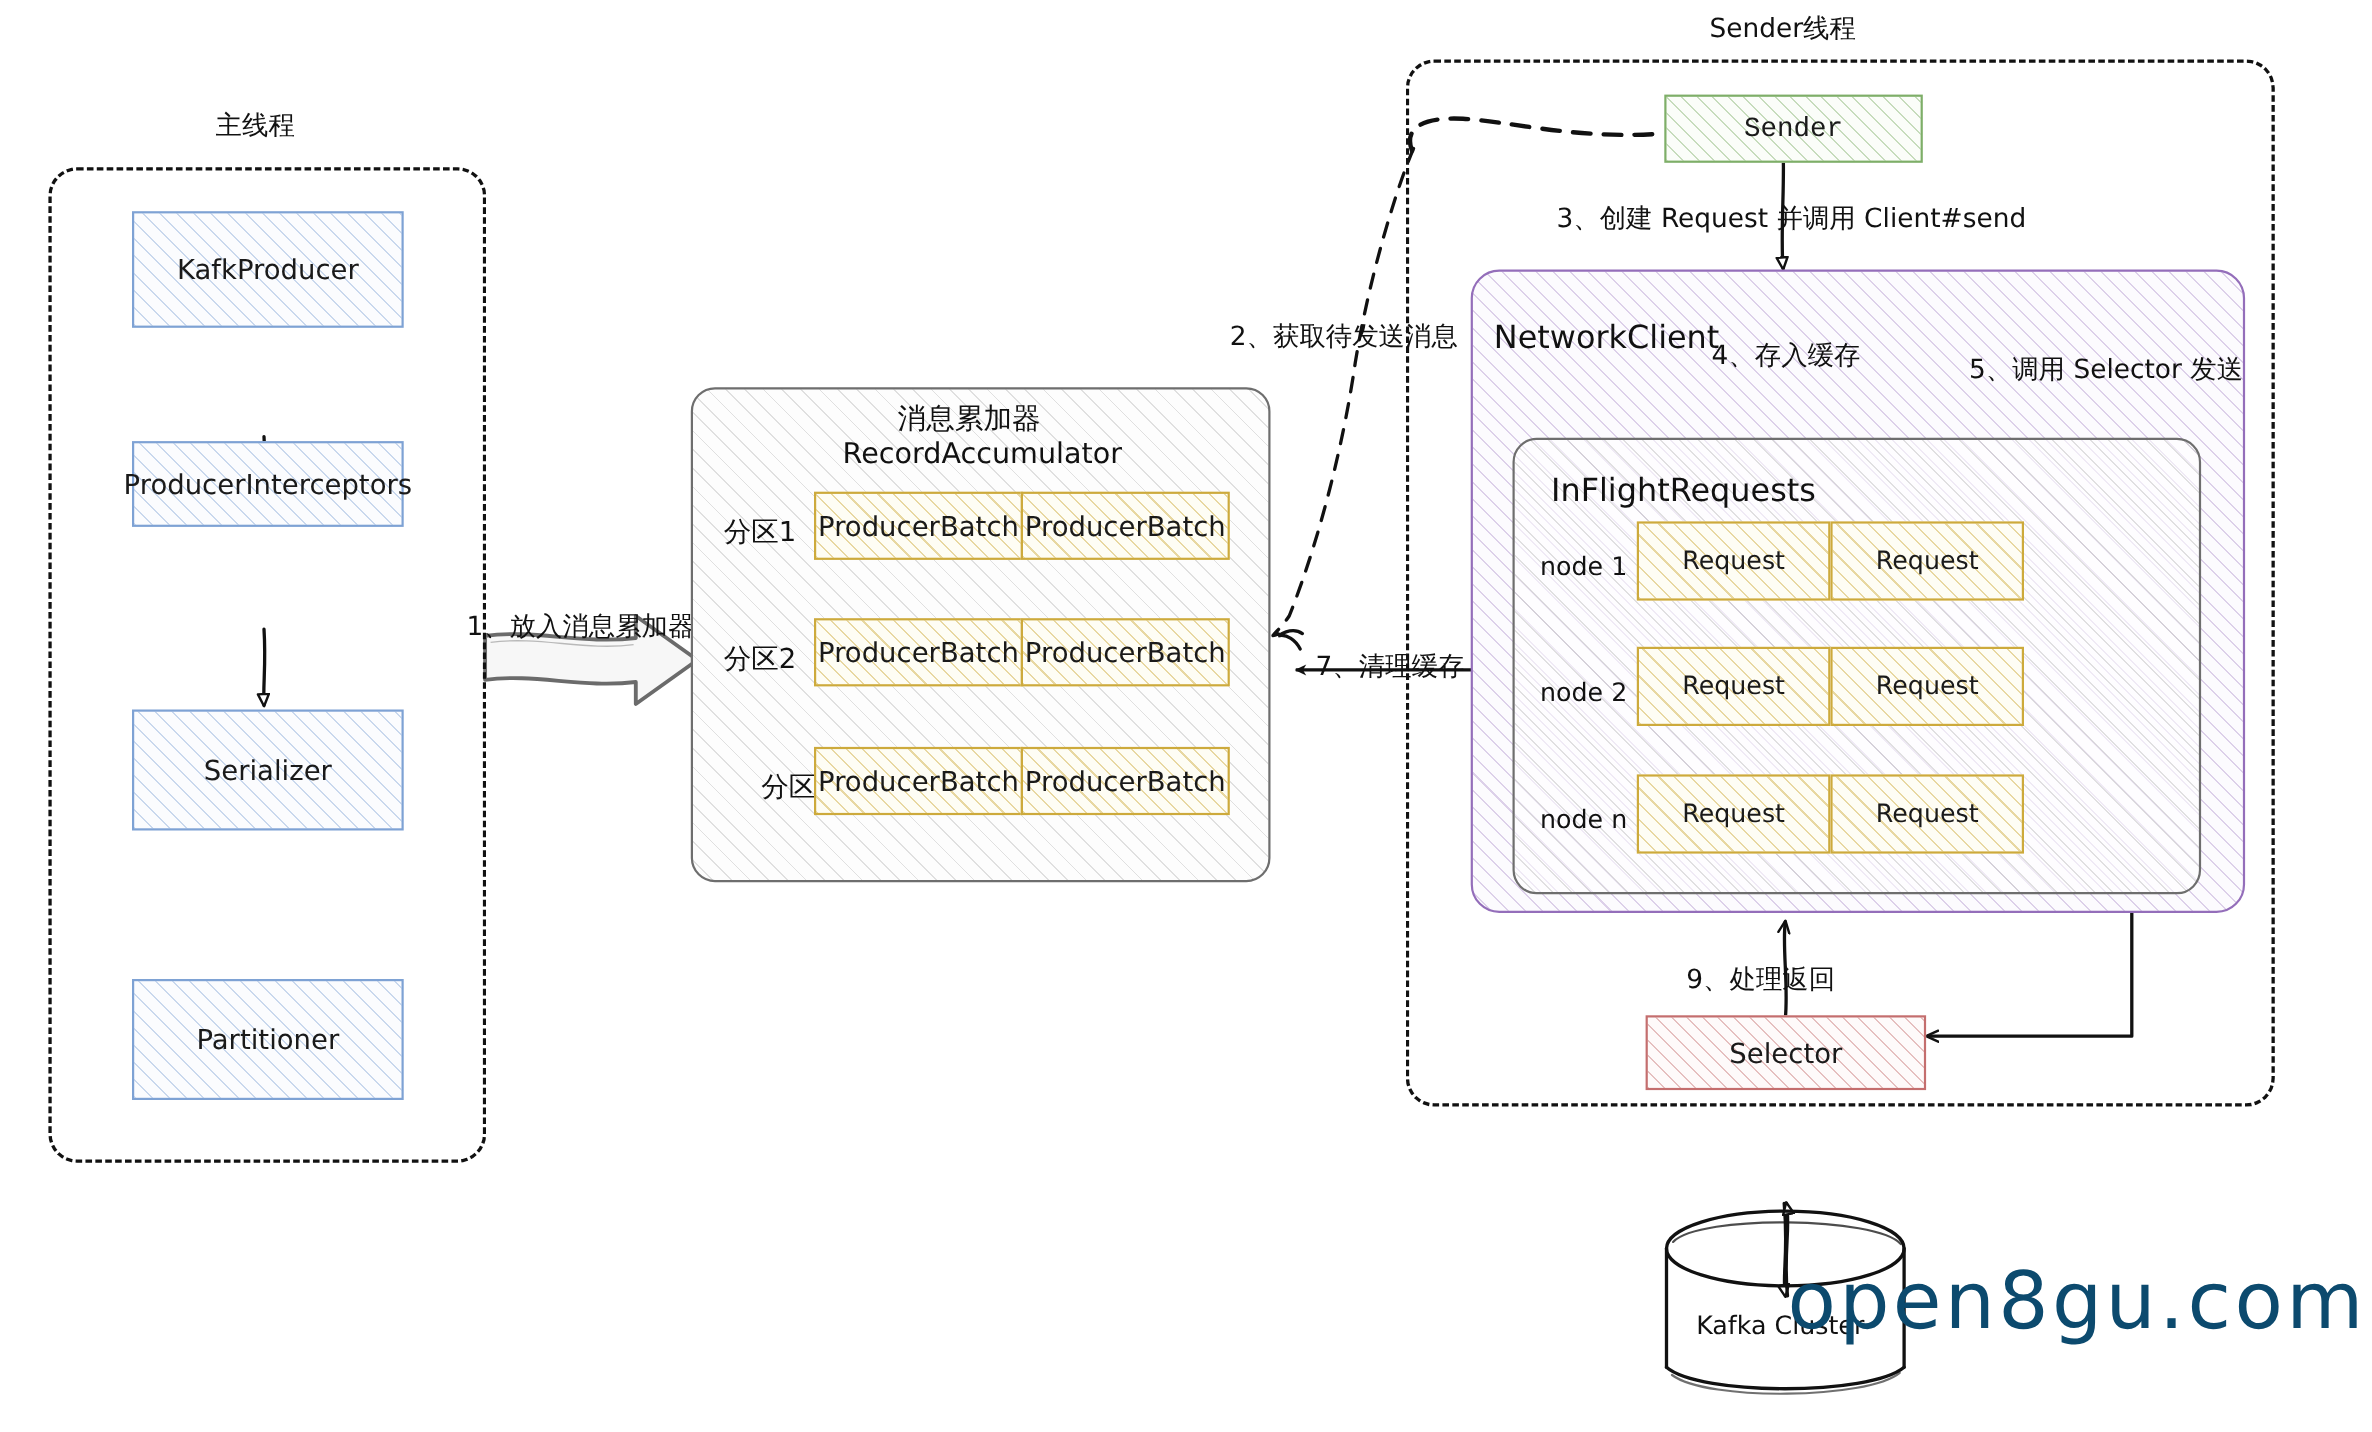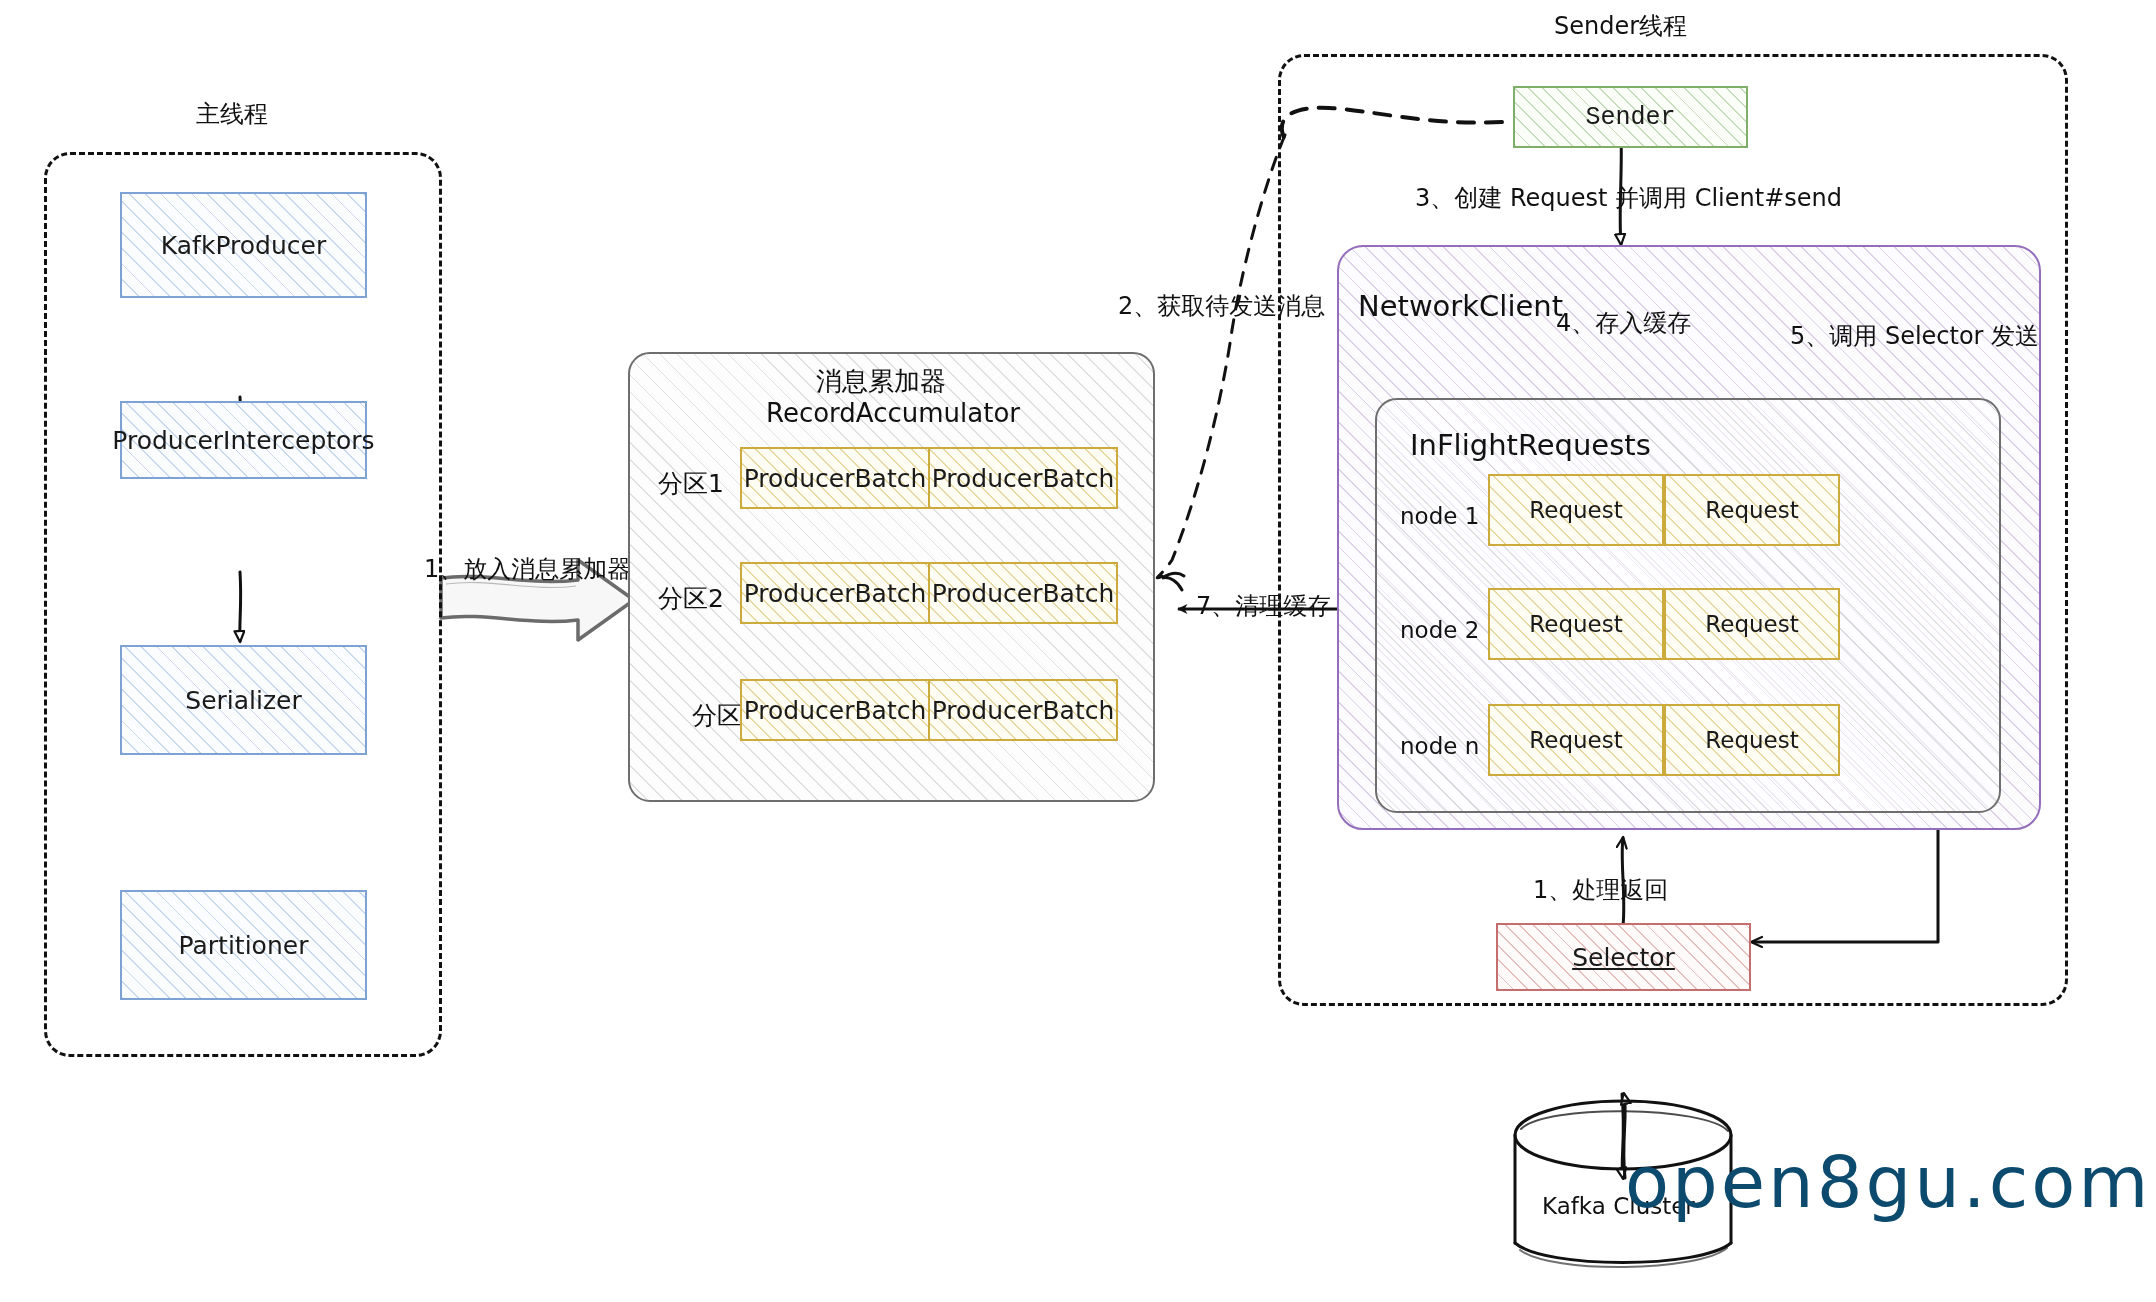--- a/index.html
+++ b/index.html
@@ -66,21 +66,21 @@
        rgba(196,110,110,0.42) 0px, rgba(196,110,110,0.42) 1.3px,
        rgba(255,255,255,0) 1.3px, rgba(255,255,255,0) 10px);
   }
 
   
   .bd-blue   { border: 2.5px solid #7ea2d4; }
   .bd-gray   { border: 2.5px solid #6e6e6e; border-radius: 22px; }
   .bd-yellow { border: 2.5px solid #cdaa3c; }
   .bd-purple { border: 2.5px solid #946eba; border-radius: 26px; }
   .bd-green  { border: 2.5px solid #7eae68; }
-  .bd-red    { border: 2.5px solid #c46e6e; text-decoration: underline; }
+  .bd-red    { border: 2.5px solid #c46e6e; }
 
   
   .lbl {
     position: absolute;
     color: #111;
     white-space: nowrap;
     font-family: "DejaVu Sans", "Liberation Sans", sans-serif;
   }
   .t-box   { font-size: 25px; }
   .t-title { font-size: 26px; line-height: 1.28; }
@@ -279,21 +279,21 @@
 </div>
 
 <div class="lbl t-small" style="left:1400px; top:733px;">node n</div>
 <div class="node hatch-yellow bd-yellow t-small" style="left:1488px; top:704px; width:176px; height:72px;">
   <span>Request</span>
 </div>
 <div class="node hatch-yellow bd-yellow t-small" style="left:1664px; top:704px; width:176px; height:72px;">
   <span>Request</span>
 </div>
 
-<div class="lbl t-step" style="left:1533px; top:874px;">1、处理返回</div>
+<div class="lbl t-step" style="left:1533px; top:874px;">9、处理返回</div>
 
 <div class="node hatch-red bd-red t-box" style="left:1496px; top:923px; width:255px; height:68px;">
   <span>Selector</span>
 </div>
 
 <div class="cyl-label" style="left:1542px; top:1193px;">Kafka Cluster</div>
 
 <div id="watermark">open8gu.com</div>
 
 </body></html>

